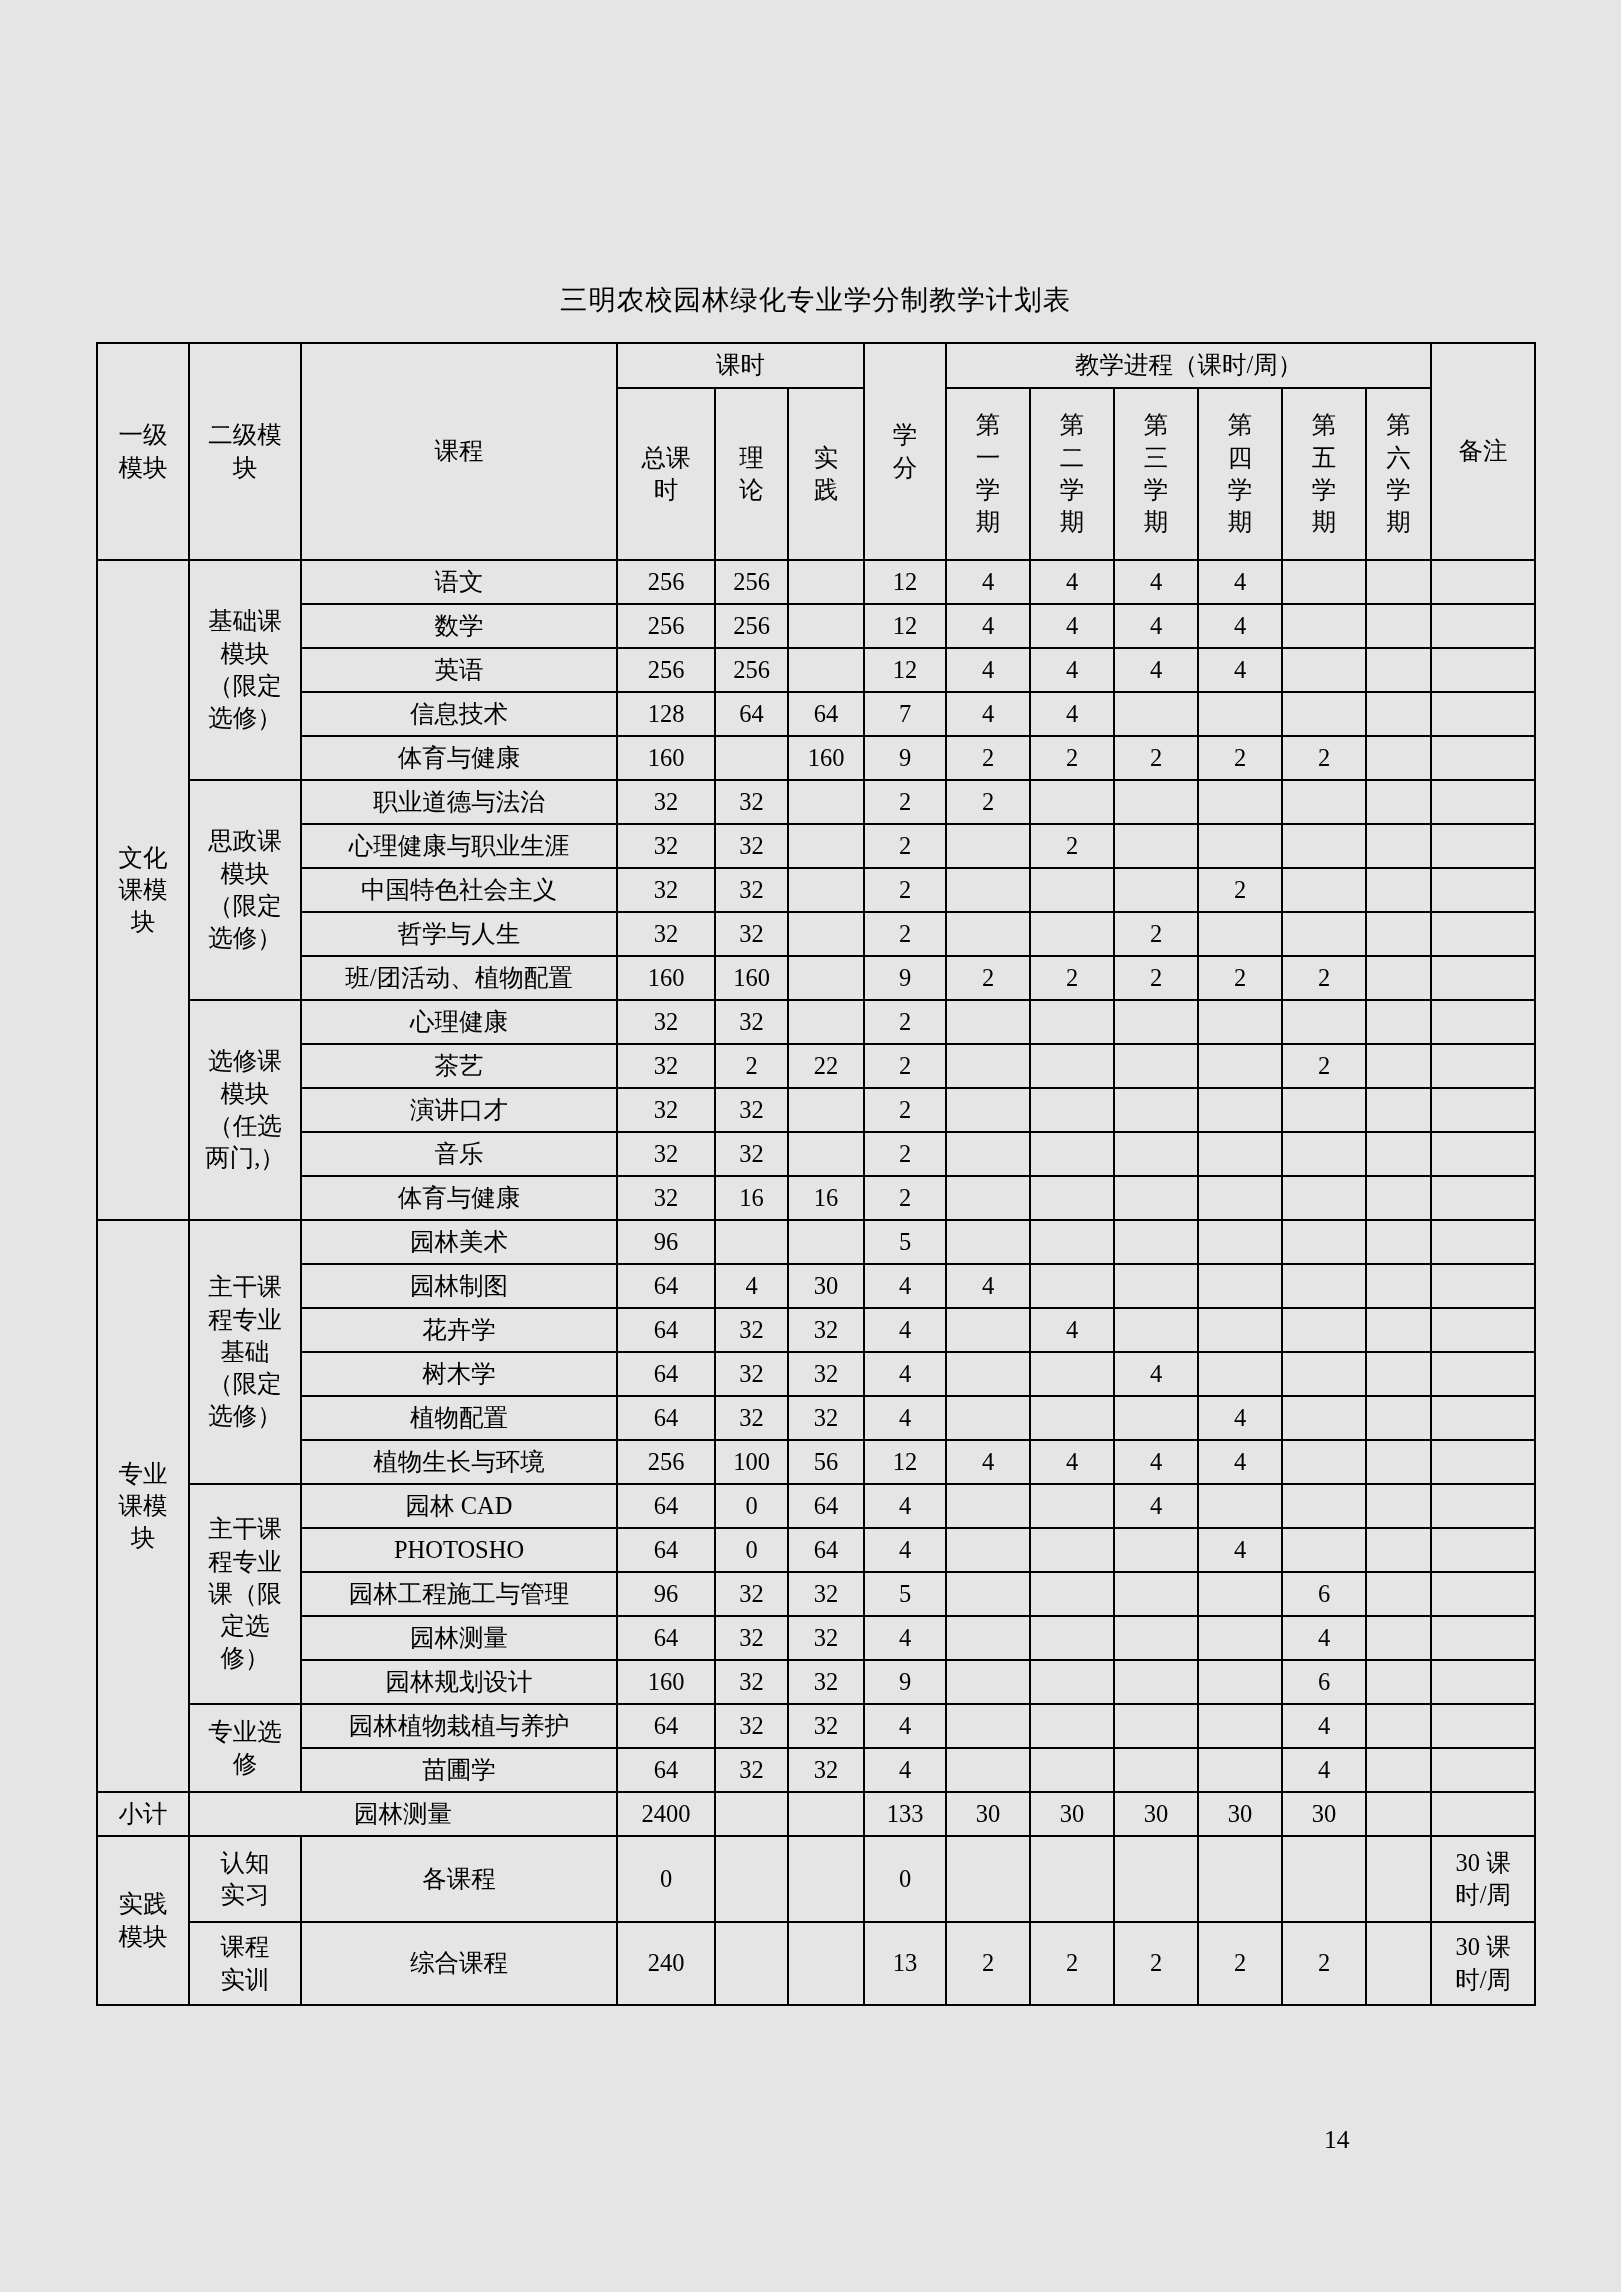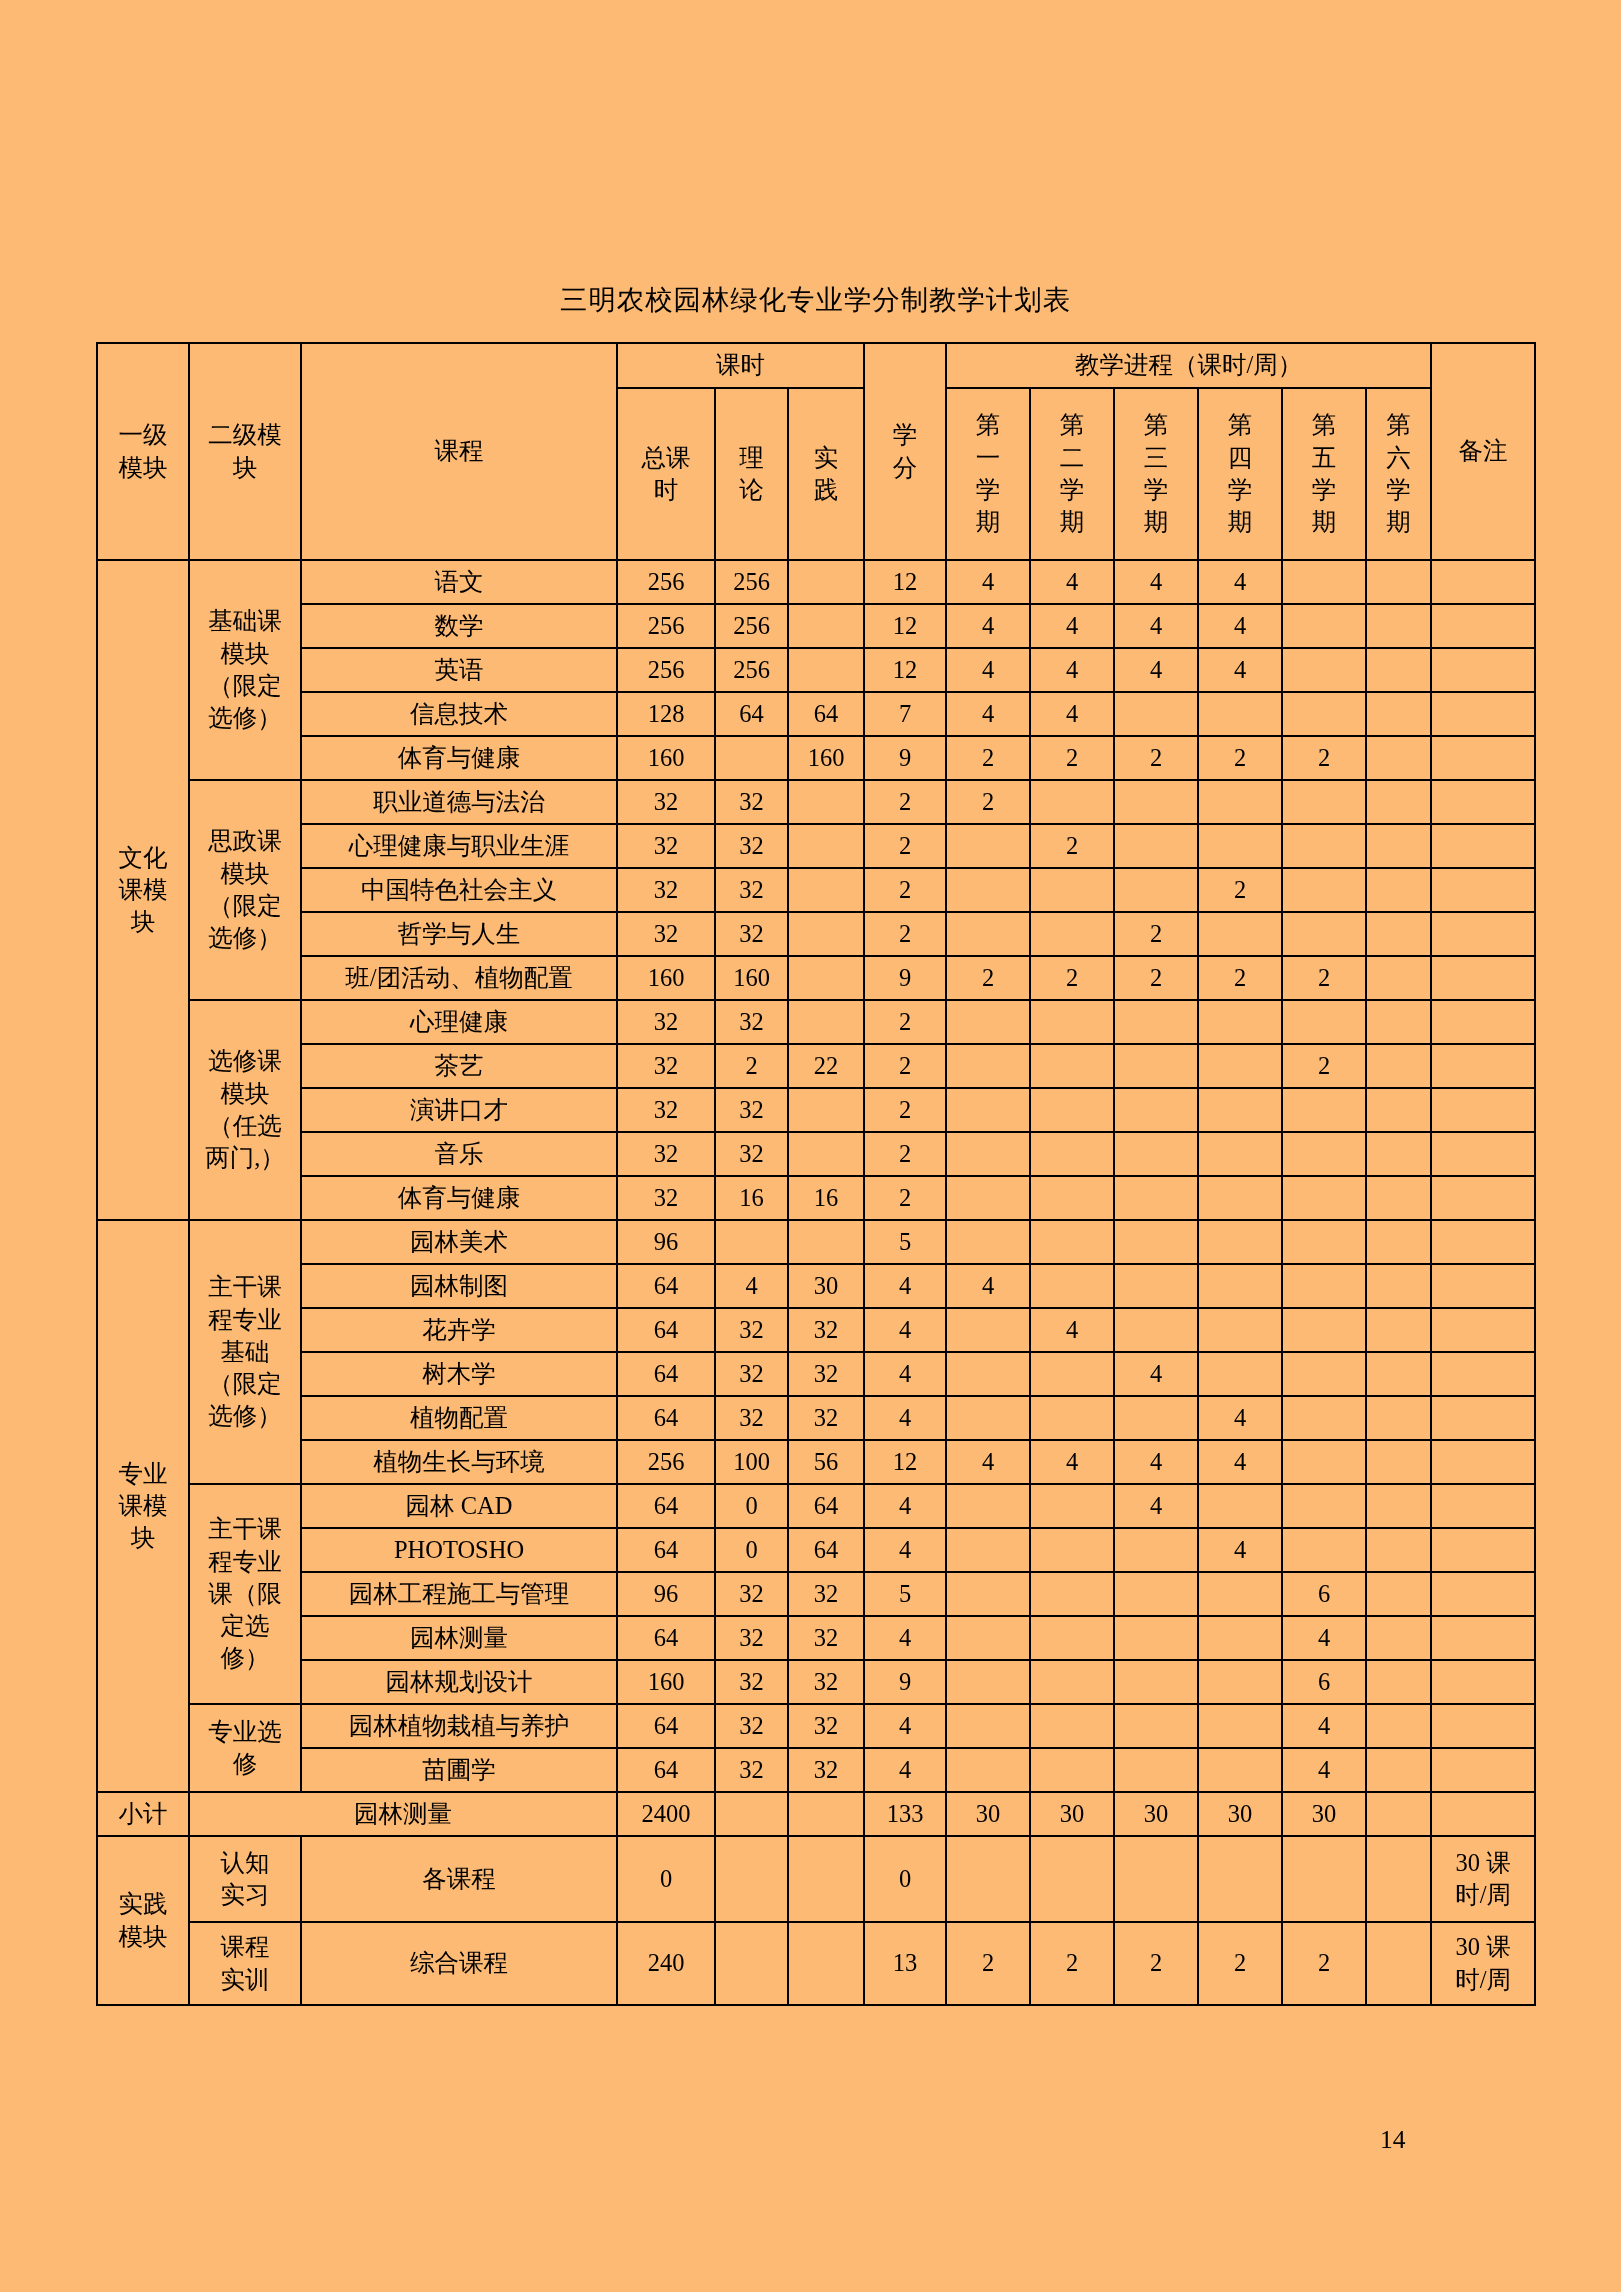--- a/index.html
+++ b/index.html
@@ -1,17 +1,17 @@
 <!DOCTYPE html>
 <html><head>
 <meta charset="utf-8">
 <style>
   html,body{margin:0;padding:0;background:#888;}
   .page{
-    position:relative;width:1621px;height:2293px;background:#fdba74;
+    position:relative;width:1621px;height:2293px;background:#e5e5e5;
     font-family:"Liberation Serif","DejaVu Serif",serif;color:#000;
     overflow:hidden;margin:0 auto;
   }
   .doc-title{
     position:absolute;left:96px;top:282px;width:1439px;
     text-align:center;font-size:27.4px;letter-spacing:1px;white-space:nowrap;
   }
   table.plan{
     position:absolute;left:96px;top:342px;
     border-collapse:collapse;table-layout:fixed;width:1439px;
@@ -19,21 +19,21 @@
   table.plan td{
     border:2px solid #000;text-align:center;vertical-align:middle;
     font-size:24.5px;line-height:1.32;white-space:pre-line;
     padding:0 2px;overflow:hidden;
   }
   tr.h1{height:45px;}
   tr.h2{height:172px;}
   tr.r{height:44px;}
   tr.rt{height:86px;}
   tr.rb{height:83px;}
-  .pageno{position:absolute;left:1380px;top:2125px;font-size:25.5px;}
+  .pageno{position:absolute;left:1324px;top:2125px;font-size:25.5px;}
 </style>
 </head>
 <body>
 
 <div class="page">
   <div class="doc-title">三明农校园林绿化专业学分制教学计划表</div>
 
   <table class="plan">
     <colgroup>
       <col style="width:92px">

